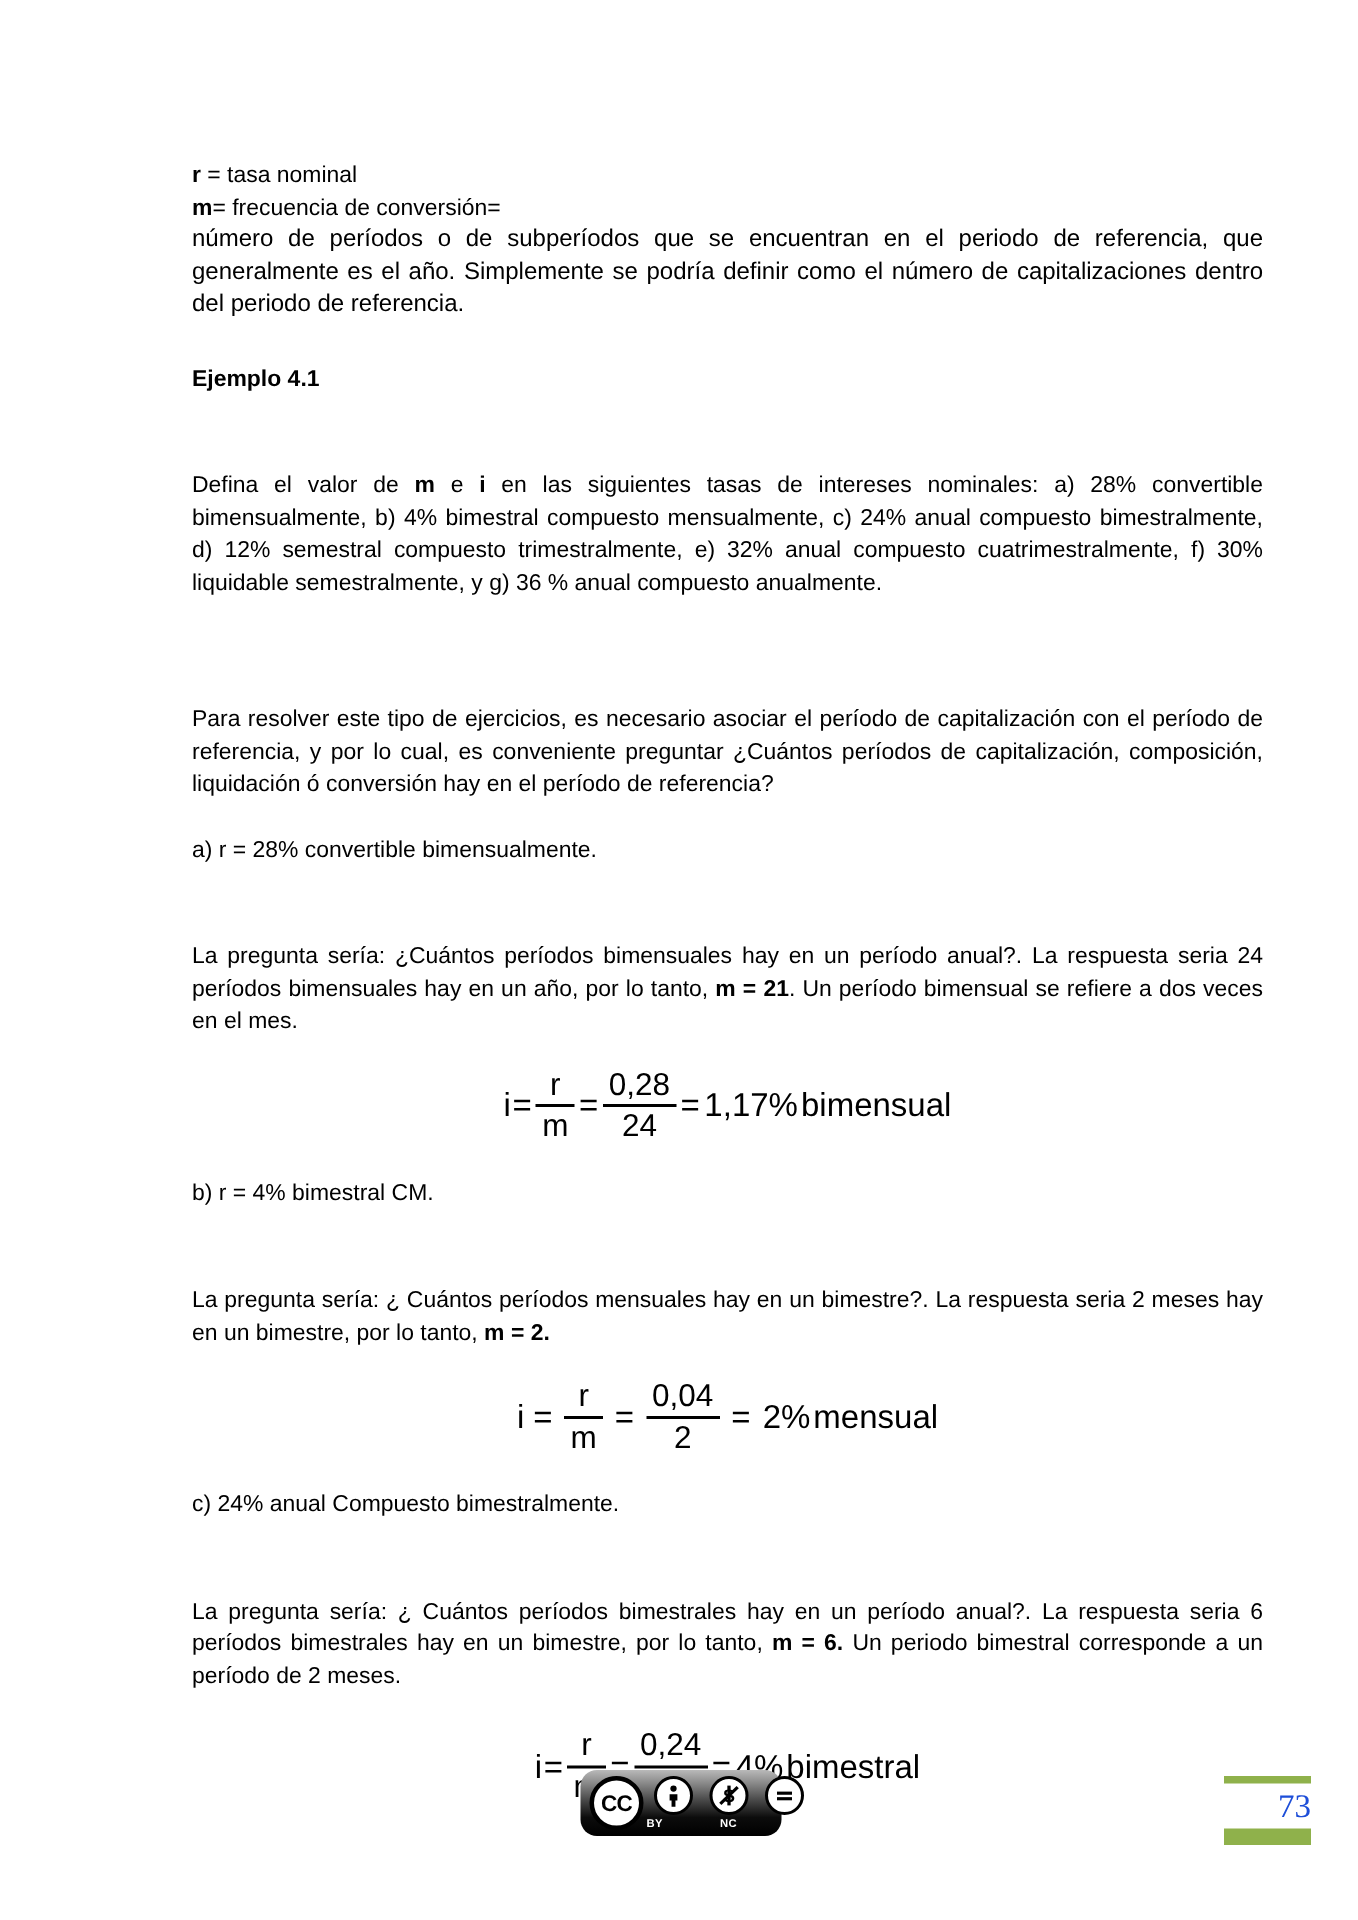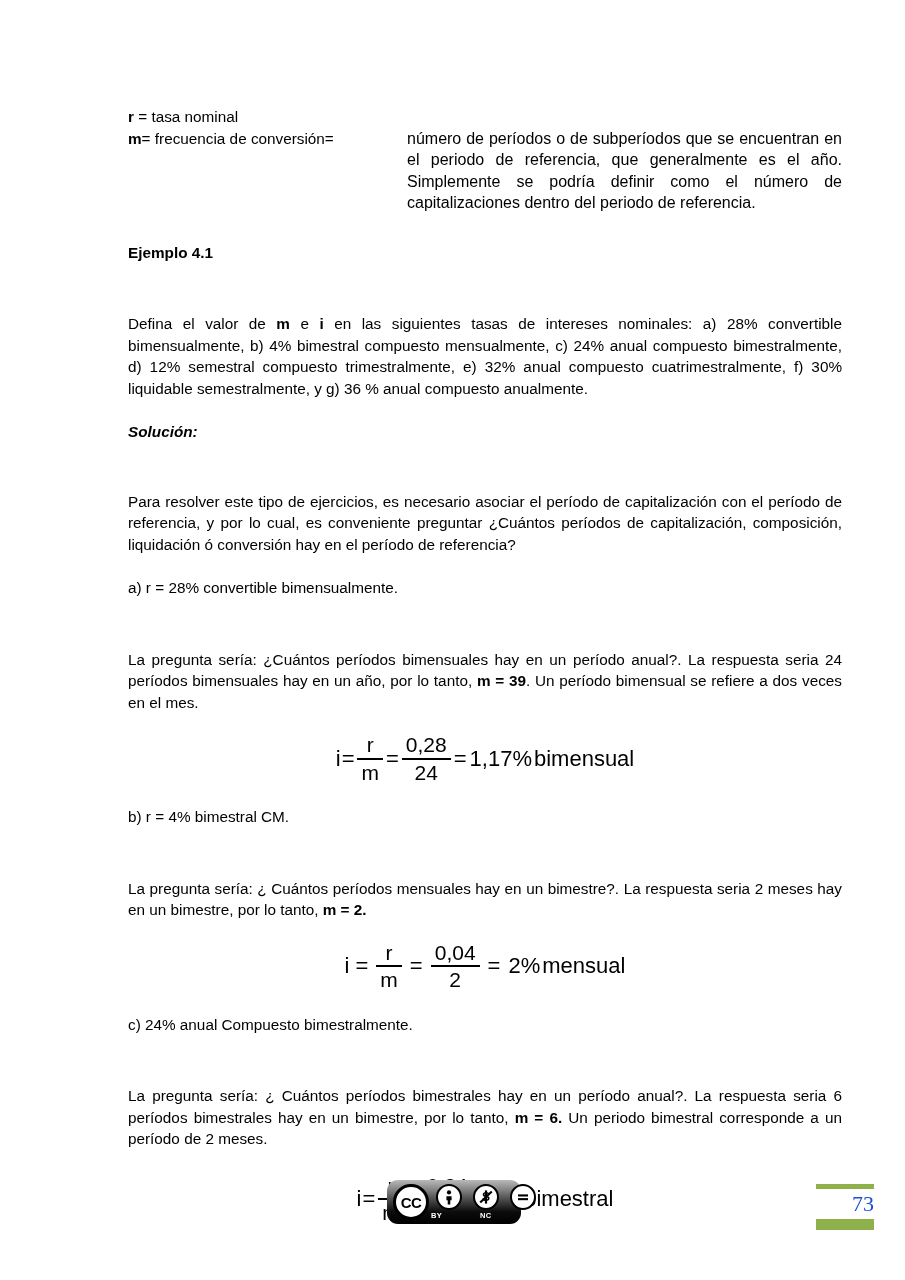--- a/index.html
+++ b/index.html
@@ -45,20 +45,21 @@
 
   
   .defs { margin: 0 0 0 0; }
   .def-line-r {
     font-size: 15.3px;
     line-height: 21.5px;
   }
   .def-row {
     display: flex;
     align-items: flex-start;
+    flex-direction: column;
   }
   .def-label {
     flex: 0 0 auto;
     width: 279px;
     font-size: 15.3px;
     line-height: 21.5px;
     white-space: nowrap;
   }
   .def-label .spread {
     display: inline-block;
@@ -256,33 +257,32 @@
     <div class="sp-28"></div>
 
     <div class="heading-bold">Ejemplo 4.1</div>
 
     <div class="sp-22"></div>
 
     <div class="para last-line-nojustify"><span>Defina el valor de </span><b>m</b><span> e </span><b>i</b><span> en las siguientes tasas de intereses nominales: a) 28% convertible bimensualmente, b) 4% bimestral compuesto mensualmente, c) 24% anual compuesto bimestralmente, d) 12% semestral compuesto trimestralmente, e) 32% anual compuesto cuatrimestralmente, f) 30% liquidable semestralmente, y g) 36 % anual compuesto anualmente.</span></div>
 
     <div class="sp-22"></div>
 
-    <div class="heading-bold-italic">Solución:</div>
 
     <div class="sp-20"></div>
 
     <div class="para last-line-nojustify">Para resolver este tipo de ejercicios, es necesario asociar el período de capitalización con el período de referencia, y por lo cual, es conveniente preguntar ¿Cuántos períodos de capitalización, composición, liquidación ó conversión hay en el período de referencia?</div>
 
     <div class="sp-22"></div>
 
     <div class="nowrap-line">a)  r = 28% convertible bimensualmente.</div>
 
     <div class="sp-22"></div>
 
-    <div class="para last-line-nojustify"><span>La pregunta sería: ¿Cuántos períodos bimensuales hay en un período anual?. La respuesta seria 24 períodos bimensuales hay en un año, por lo tanto, </span><b>m = 39</b><span>. Un período bimensual se refiere a dos veces en el mes.</span></div>
+    <div class="para last-line-nojustify"><span>La pregunta sería: ¿Cuántos períodos bimensuales hay en un período anual?. La respuesta seria 24 períodos bimensuales hay en un año, por lo tanto, </span><b>m = 21</b><span>. Un período bimensual se refiere a dos veces en el mes.</span></div>
 
     <div class="sp-20"></div>
 
     <div class="formula-wrap">
       <span class="formula">
         <span class="fvar">i</span>
         <span class="feq tight">=</span>
         <span class="frac">
           <span class="num">r</span>
           <span class="bar"></span>

